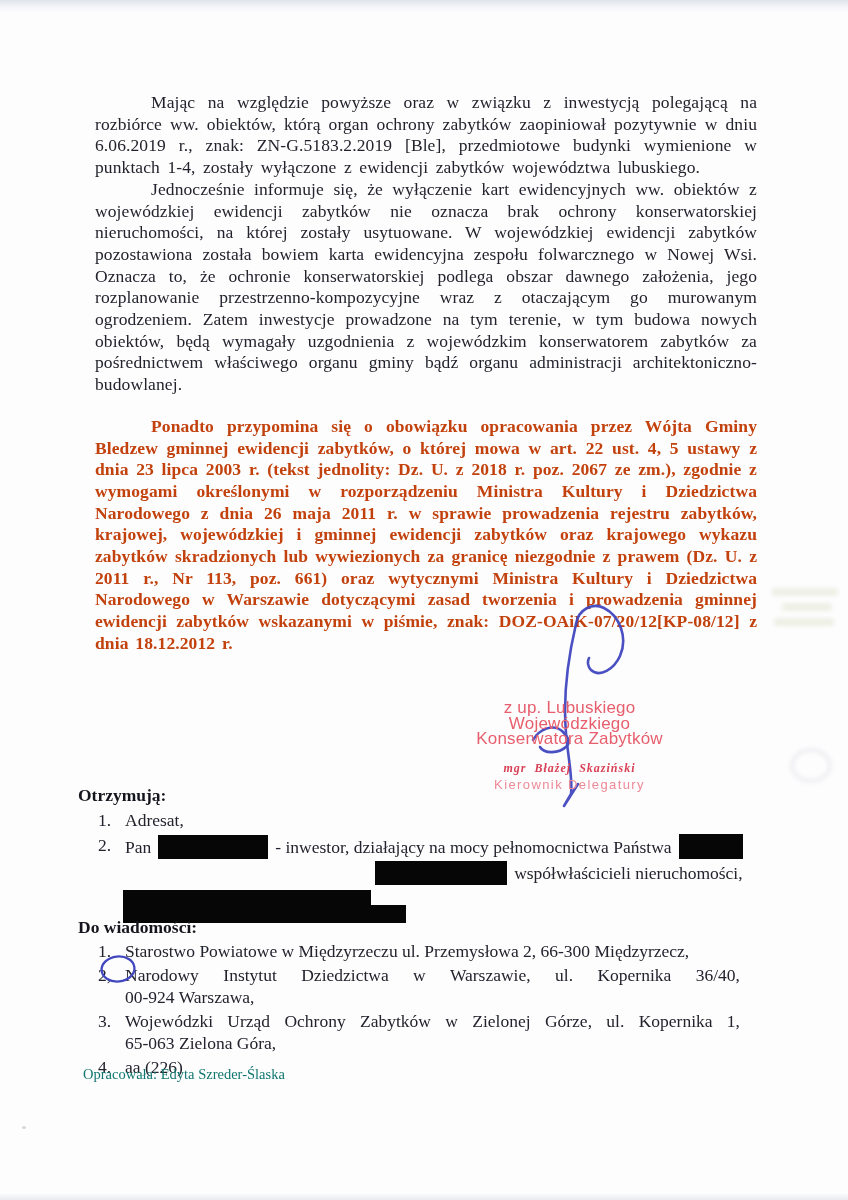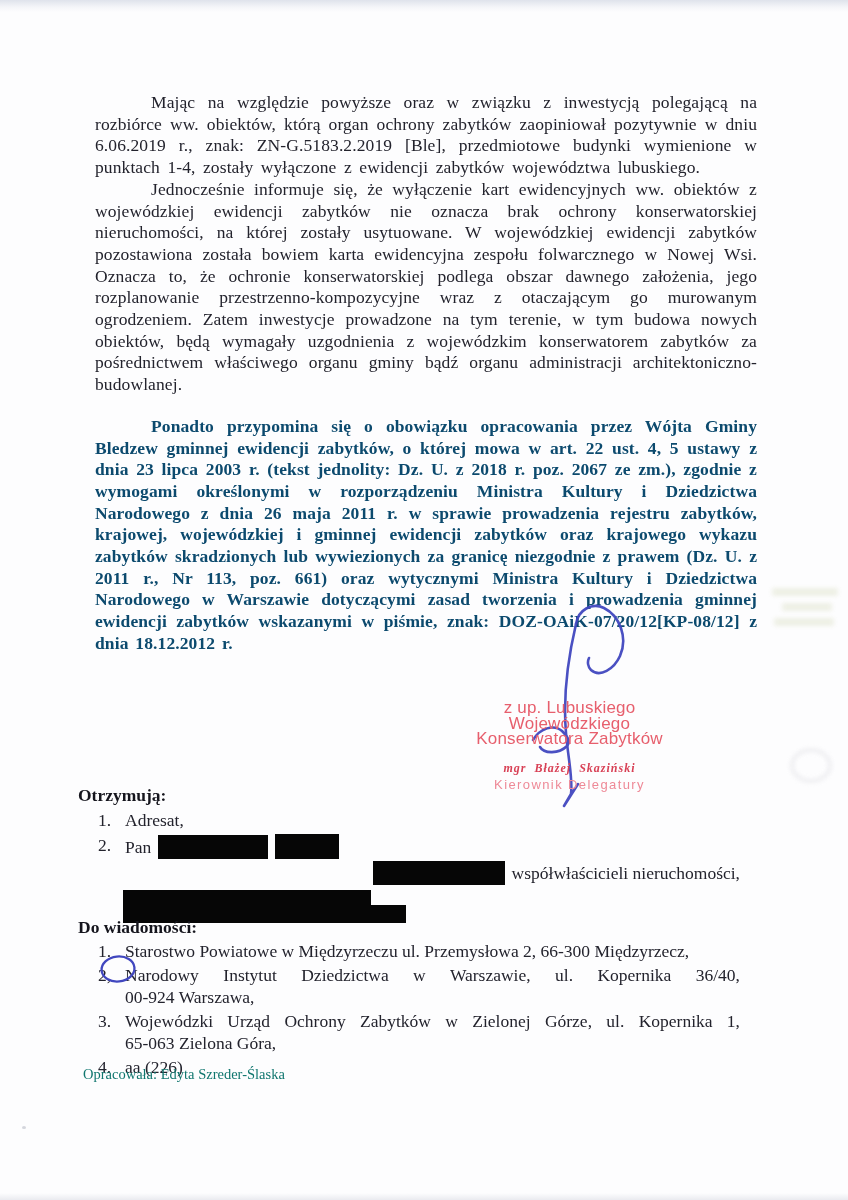--- a/index.html
+++ b/index.html
@@ -23,21 +23,21 @@
   .punch{position:absolute;left:790px;top:748px;width:34px;height:27px;border-radius:50%;
     border:4px solid #ececef;filter:blur(2px);opacity:.85;}
   .speck{position:absolute;left:22px;top:1126px;width:4px;height:3px;background:#b9bdc6;opacity:.6;border-radius:50%;}
 
   
   .content{position:absolute;left:95px;top:92px;width:662px;color:#23232d;}
   .content p{
     margin:0;font-size:17.5px;line-height:21.7px;
     text-align:justify;text-indent:56px;word-spacing:3px;letter-spacing:.1px;
   }
-  .content p.bold{font-weight:bold;color:#0c4a6e;margin-top:20px;word-spacing:2.4px;}
+  .content p.bold{font-weight:bold;color:#c2410c;margin-top:20px;word-spacing:2.4px;}
 
   
   .stamp{position:absolute;left:462px;top:700px;width:215px;text-align:center;
     font-family:"Liberation Sans", sans-serif;}
   .stamp .l1,.stamp .l2{font-size:17px;line-height:15.5px;color:#e75f6d;letter-spacing:.2px;}
   .stamp .l3{font-family:"Liberation Serif", serif;font-style:italic;font-weight:bold;
     font-size:12px;color:#d8405​5;color:#d84055;margin-top:14px;letter-spacing:1px;word-spacing:4px;}
   .stamp .l4{font-size:13px;color:#ee8997;margin-top:1px;letter-spacing:1.4px;}
   .sig-svg{position:absolute;left:470px;top:598px;}
 
@@ -104,20 +104,21 @@
     <div class="li">
       <span class="num">1.</span>
       <div class="li-body">Adresat,</div>
     </div>
     <div class="li">
       <span class="num">2.</span>
       <div class="li-body">
         <div class="row1">
           <span>Pan</span>
           <span class="redact bar1"></span>
+          <span>- inwestor, działający na mocy pełnomocnictwa Państwa</span>
           <span class="redact bar2"></span>
         </div>
         <div class="row2">
           <span class="redact bar3"></span>
           <span>współwłaścicieli nieruchomości,</span>
         </div>
         <div class="row3">
           <span class="redact-stack">
             <span class="redact barA"></span>
             <span class="redact barB"></span>

